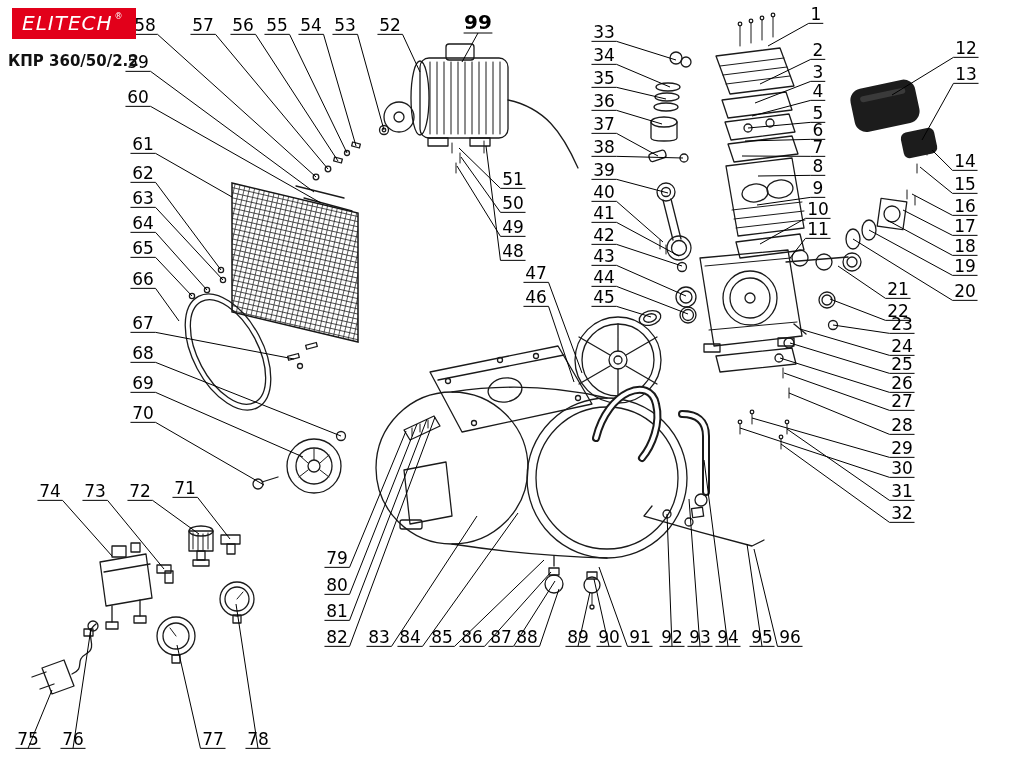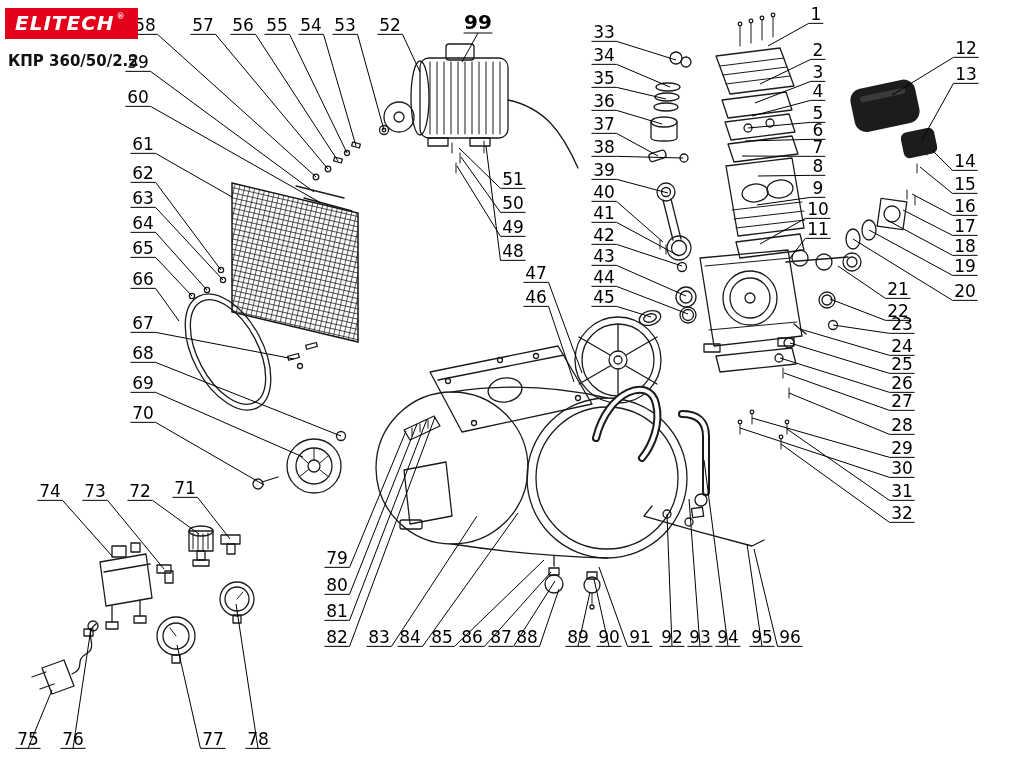--- a/index.html
+++ b/index.html
@@ -5,22 +5,22 @@
   :root{
     --logo-bg:#e2001a;
     --ink:#1a1a1a;
   }
   html,body{margin:0;padding:0;background:#ffffff;}
   .stage{
     position:relative;width:1032px;height:757px;background:#fff;overflow:hidden;
     font-family:"DejaVu Sans",sans-serif;color:var(--ink);
   }
   .logo{
-    position:absolute;left:5px;top:8px;background:var(--logo-bg);color:#fff;
-    font-style:italic;font-weight:bold;font-size:20px;letter-spacing:1px;
+    position:absolute;left:12px;top:8px;background:var(--logo-bg);color:#fff;
+    font-style:italic;font-weight:normal;font-size:20px;letter-spacing:1px;
     padding:5px 12px 6px 10px;line-height:1;
   }
   .logo sup{font-size:8px;font-style:normal;vertical-align:top;margin-left:2px;}
   .models{
     position:absolute;left:8px;top:50px;font-size:15px;font-weight:bold;
     line-height:23px;color:#111;
   }
   svg{position:absolute;left:0;top:0;}
   .ln{stroke:var(--ink);stroke-width:1.3;fill:none;stroke-linecap:round;stroke-linejoin:round;}
   .thin{stroke-width:1;}

